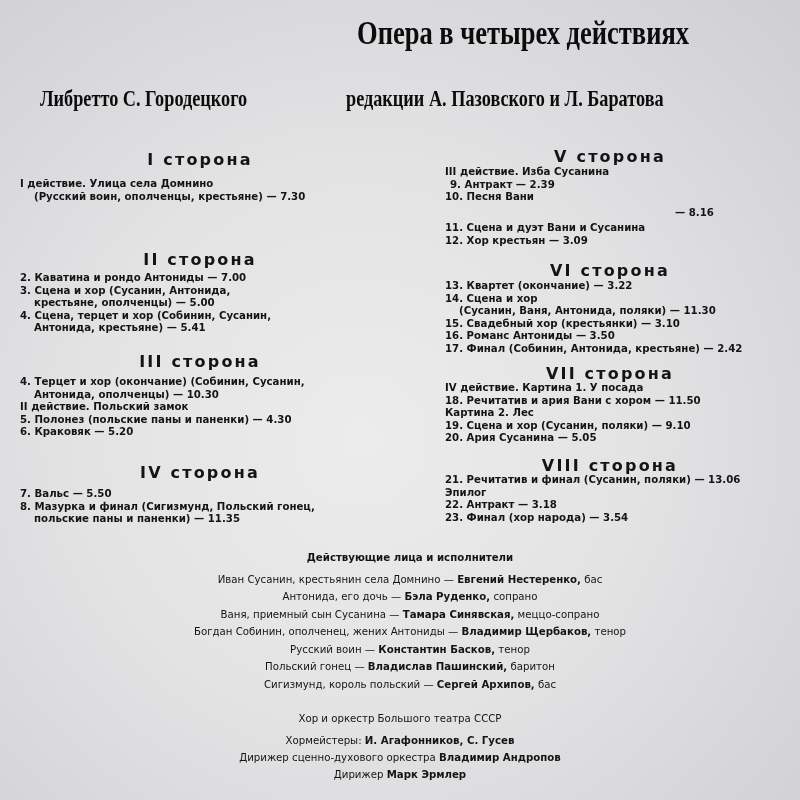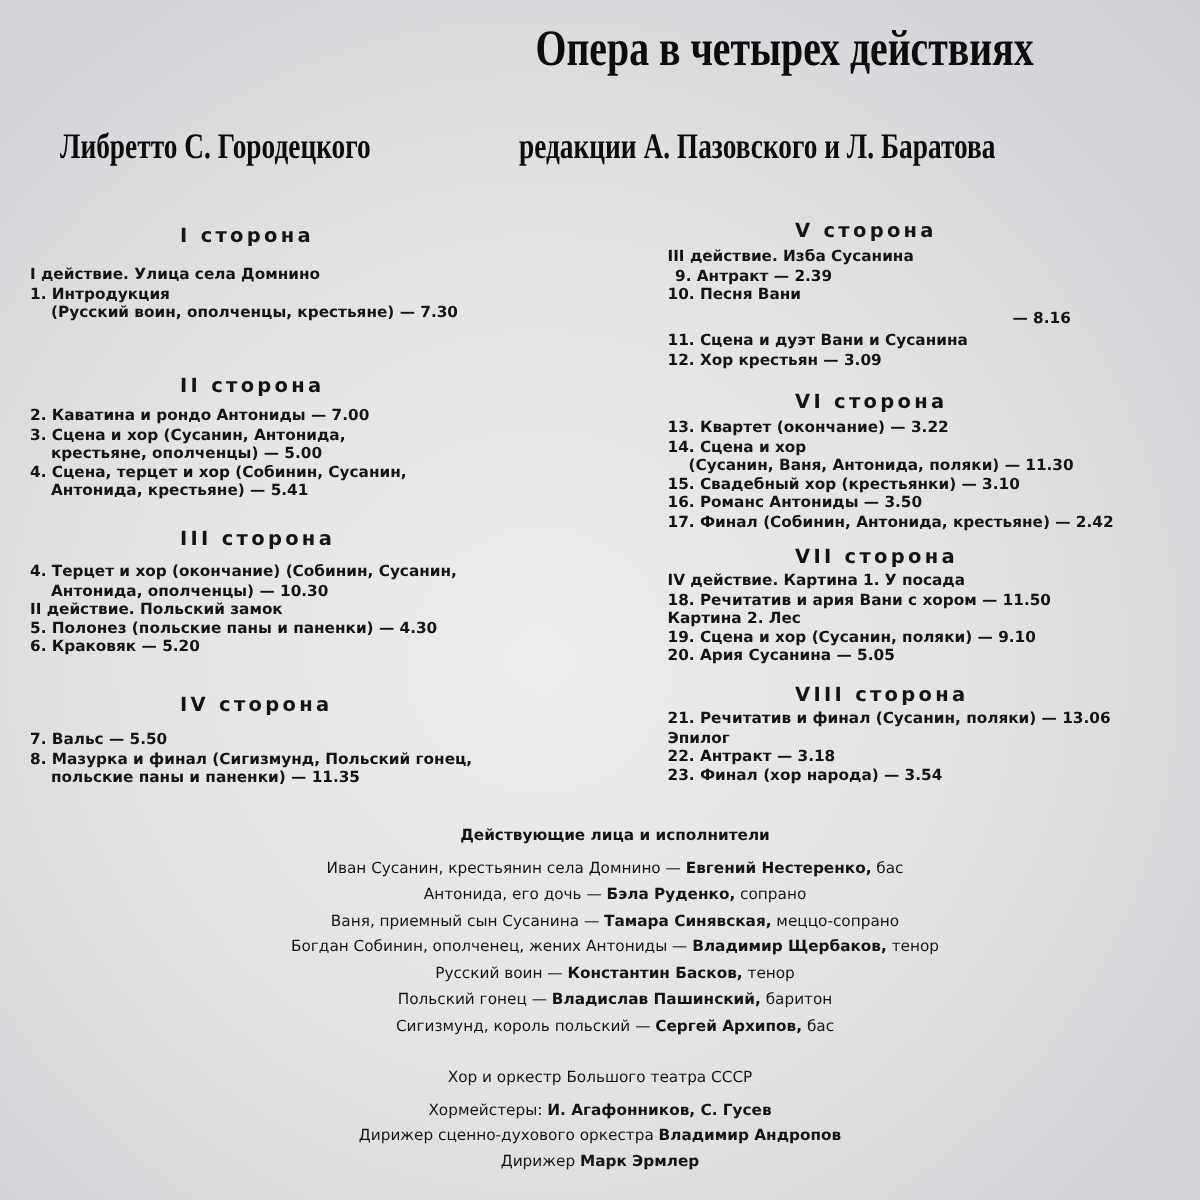--- a/index.html
+++ b/index.html
@@ -14,21 +14,22 @@
     font-family: "Liberation Serif", serif; font-weight: bold;
     font-size: 34px; letter-spacing: 0px; transform: scaleX(0.78); transform-origin: left top;
     white-space: nowrap; color: #0c0c0c;
   }
   .subtitle {
     font-family: "Liberation Serif", serif; font-weight: bold;
     font-size: 24px; transform: scaleX(0.76); transform-origin: left top;
     white-space: nowrap; color: #0c0c0c;
   }
   .side-head {
-    font-size: 13px; font-weight: bold; letter-spacing: 2.2px; white-space: nowrap;
+    font-size: 16px; font-weight: bold; letter-spacing: 2.2px; white-space: nowrap;
+    text-align: center;
   }
   .block { font-size: 10.2px; font-weight: bold; line-height: 12.6px; white-space: nowrap; }
   .line { display: block; }
   .indent { padding-left: 14px; }
   .cast { font-size: 10.2px; line-height: 17.5px; text-align: center; white-space: nowrap; }
   .cast .row { display: block; }
   .cast b { font-weight: bold; }
   .cast span.role, .cast span.voice { font-weight: normal; }
   .credits { font-size: 10.2px; line-height: 17px; text-align: center; white-space: nowrap; }
   .credits .row { display: block; }
@@ -36,21 +37,20 @@
 </head>
 <body>
 
 <div class="abs title" style="left:357px; top:14px;">Опера в четырех действиях</div>
 <div class="abs subtitle" style="left:40px; top:85px;">Либретто С. Городецкого</div>
 <div class="abs subtitle" style="left:346px; top:85px;">редакции А. Пазовского и Л. Баратова</div>
 
 <div class="abs side-head" style="left:120px; top:150px; width:160px;">I сторона</div>
 <div class="abs block" style="left:20px; top:178px;">
   <span class="line">I действие. Улица села Домнино</span>
-  <span class="line">1. Интродукция</span>
   <span class="line indent">(Русский воин, ополченцы, крестьяне) — 7.30</span>
 </div>
 
 <div class="abs side-head" style="left:120px; top:250px; width:160px;">II сторона</div>
 <div class="abs block" style="left:20px; top:272px;">
   <span class="line">2. Каватина и рондо Антониды — 7.00</span>
   <span class="line">3. Сцена и хор (Сусанин, Антонида,</span>
   <span class="line indent">крестьяне, ополченцы) — 5.00</span>
   <span class="line">4. Сцена, терцет и хор (Собинин, Сусанин,</span>
   <span class="line indent">Антонида, крестьяне) — 5.41</span>

